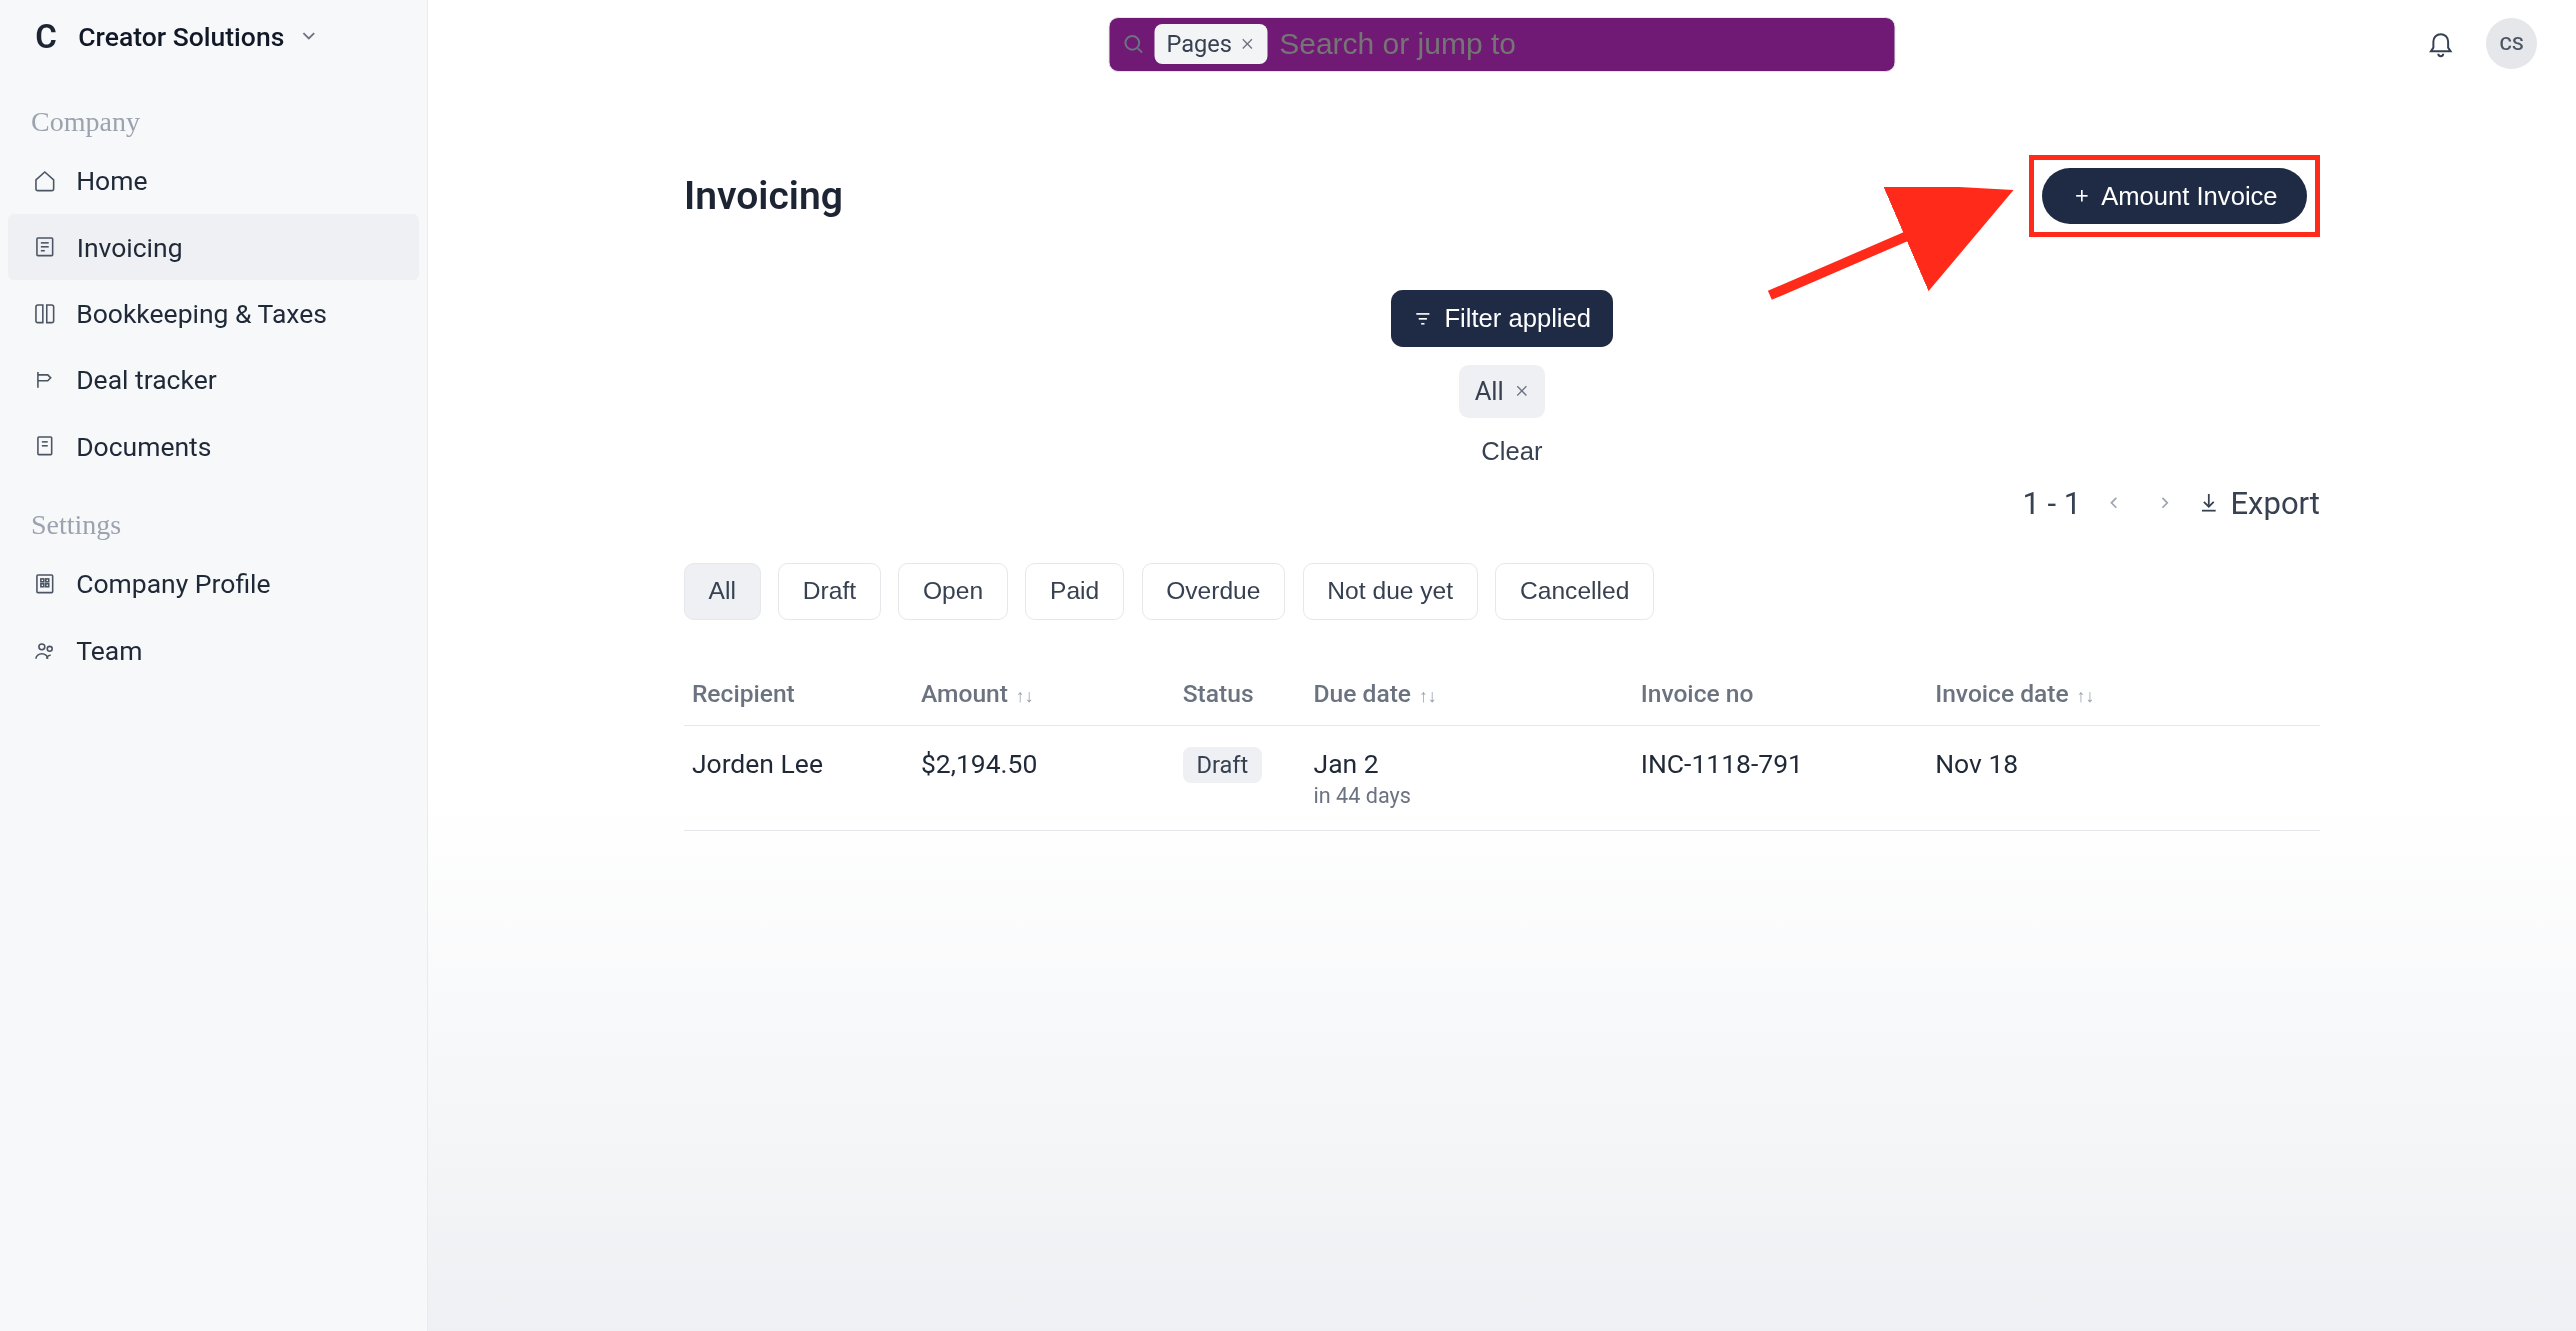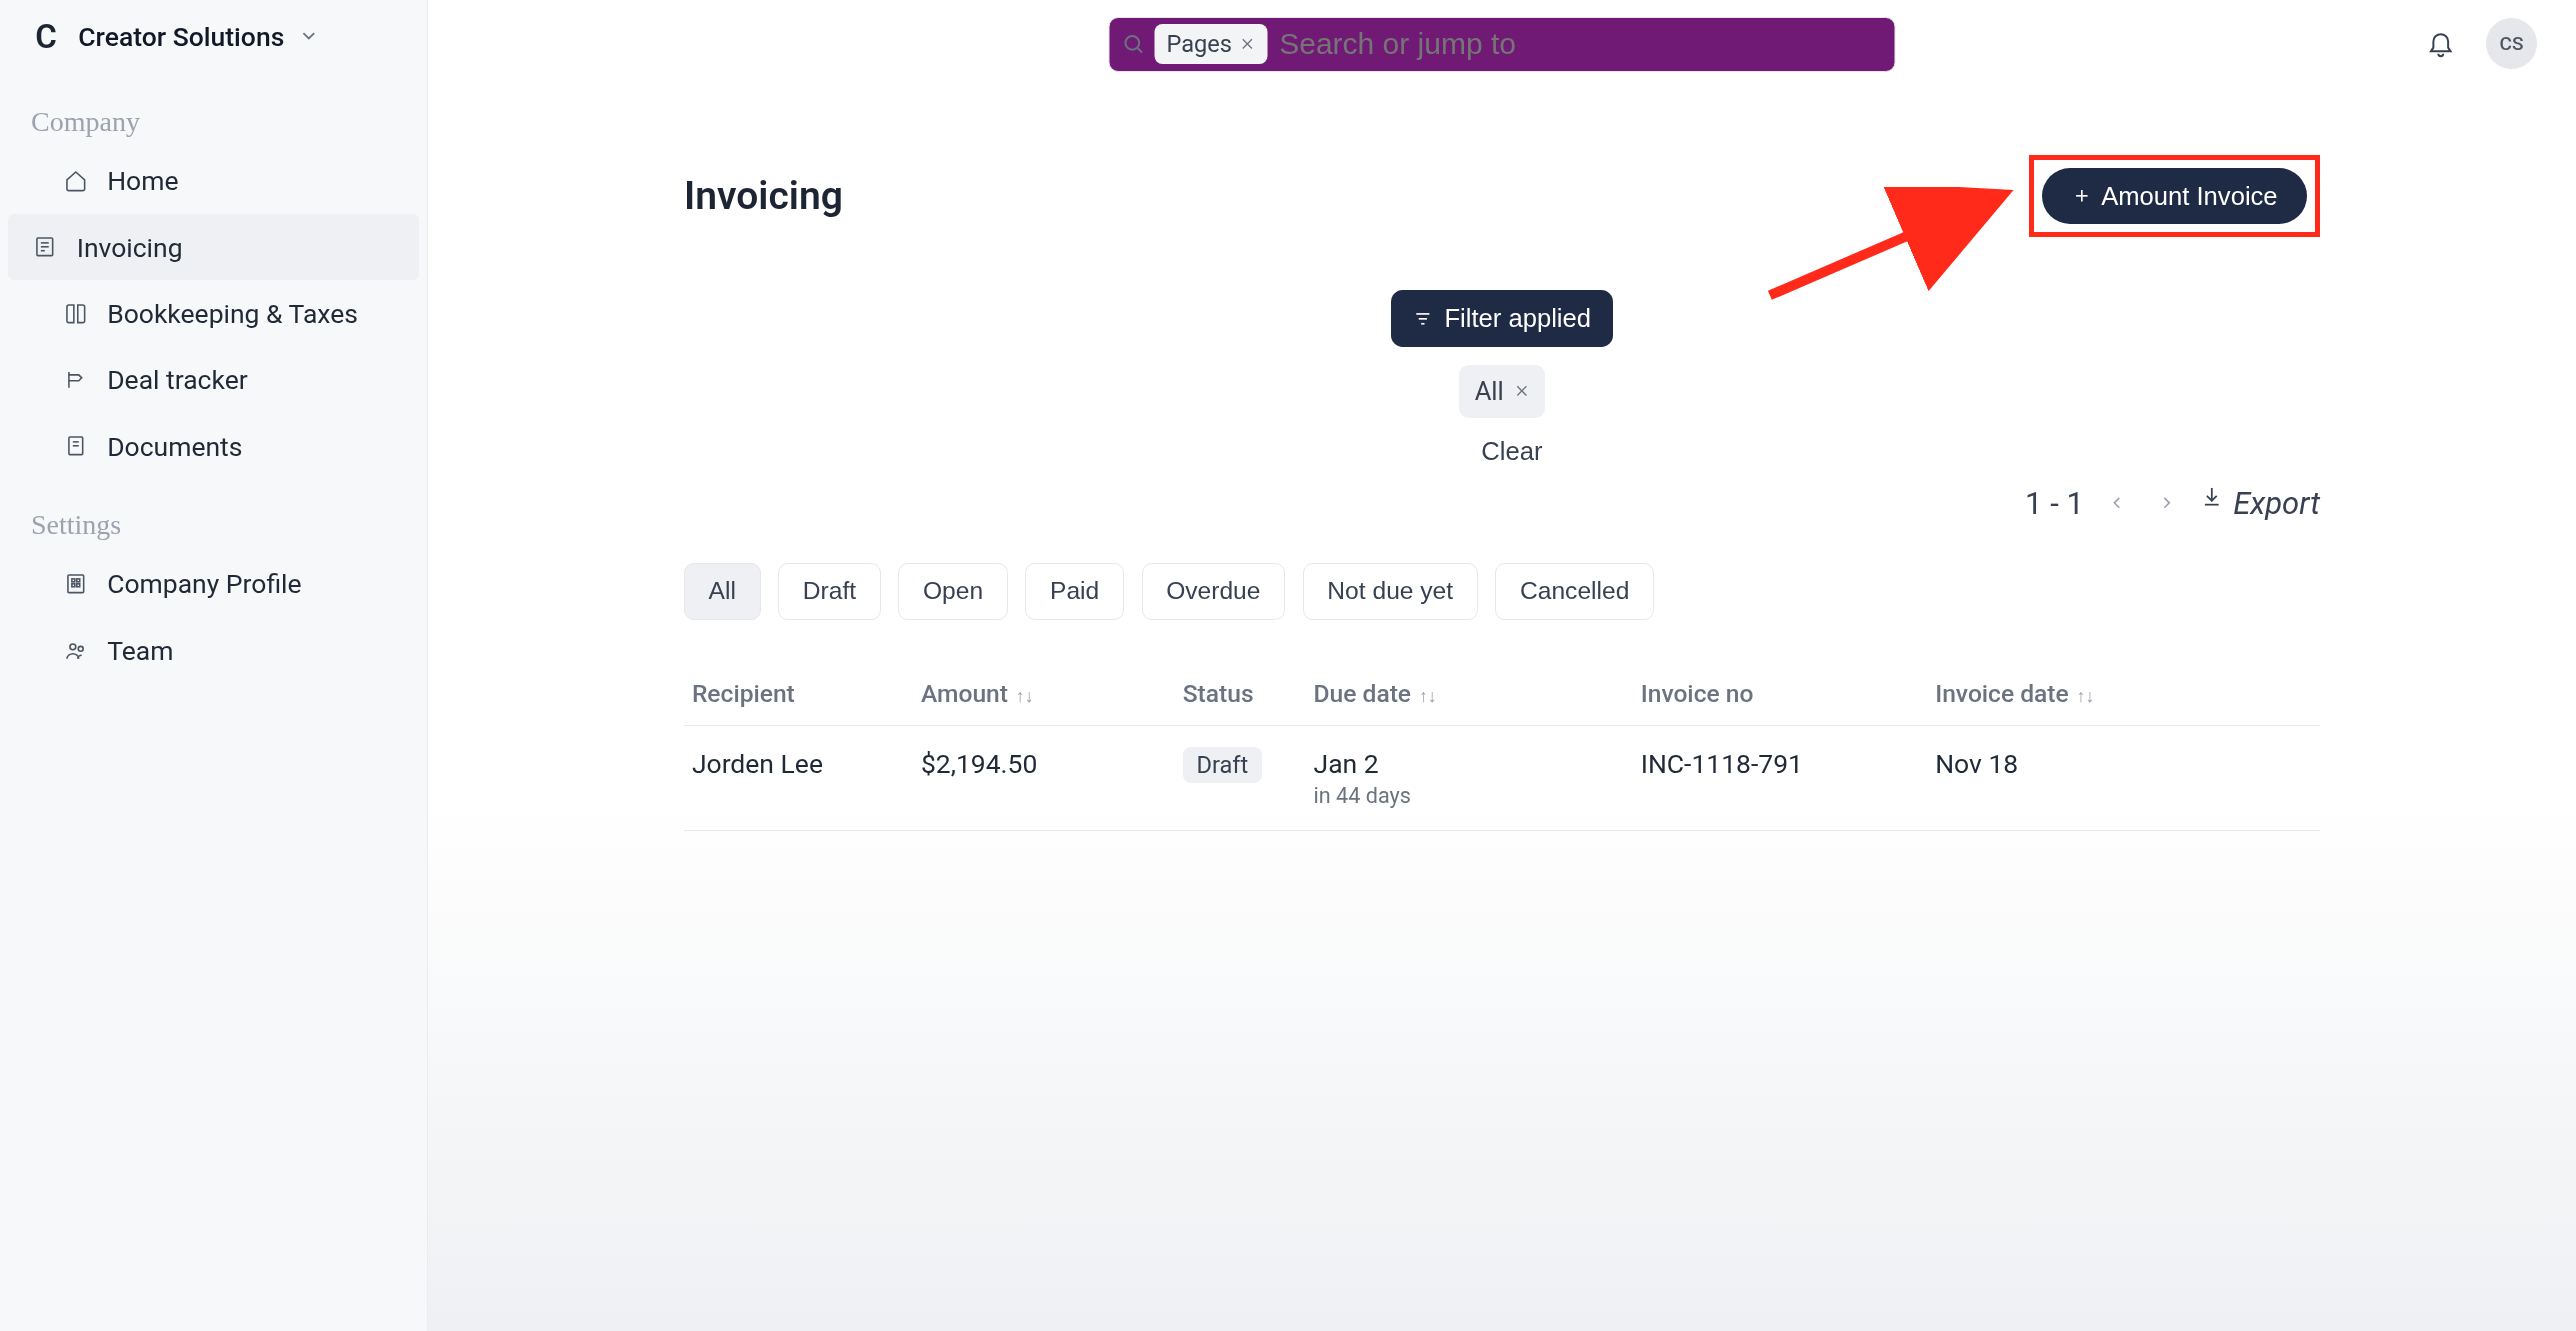--- a/index.html
+++ b/index.html
@@ -52,21 +52,20 @@
     font-size:28px; color:var(--text-light);
     padding: 29.5px 31px 9.8px 31px;
     font-family: Liberation Serif, serif;
   }
 
   .nav-item {
     display:flex; align-items:center; gap:17.7px;
     padding: 17.7px 31px;
     font-size:26.5px; color:#1f2937;
     cursor:pointer;
-    margin-left:31px;
   }
   .nav-item .icon { width:27.5px; color:#4b5563; display:inline-flex; justify-content:center;}
   .nav-item.active { background:#eef0f4; border-radius:5.9px; margin:0 7.9px; padding-left:23.6px;}
 
   
   .topbar {
     position:absolute;
     left:428px; right:0; top:0; height:88px;
     display:flex; align-items:center;
   }
@@ -157,21 +156,21 @@
     background:none; border:none;
     font-size:25.6px; color:#374151; margin-left:19.7px;
     cursor:pointer;
   }
   .filter-right {
     margin-left:auto;
     display:flex; align-items:center; gap:15px;
     color:#374151; font-size:31px;
   }
   .pager-btn { color:#9ca3af; cursor:pointer; padding:5.9px 7.9px;}
-  .export-btn { display:flex; align-items:flex-start; gap:9.8px; cursor:pointer;font-style:italic; }
+  .export-btn { display:flex; align-items:center; gap:9.8px; cursor:pointer; }
 
   .status-tabs {
     margin-top:41px;
     display:flex; gap:17.7px;
   }
   .status-tab {
     border:1px solid var(--border);
     border-radius:9.8px;
     padding:13.8px 23.6px;
     font-size:24.6px;

